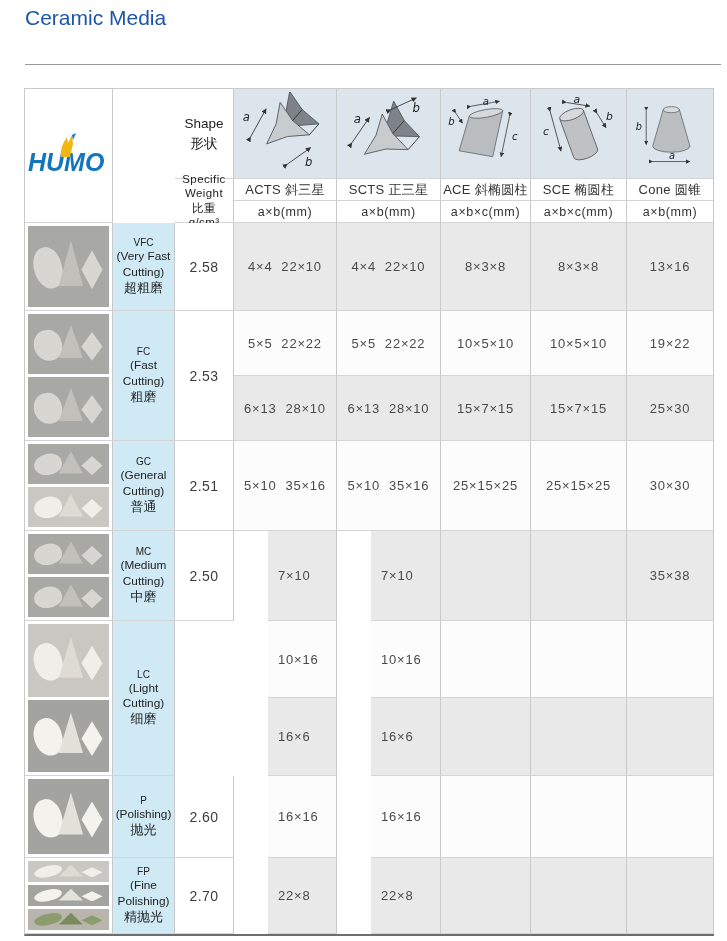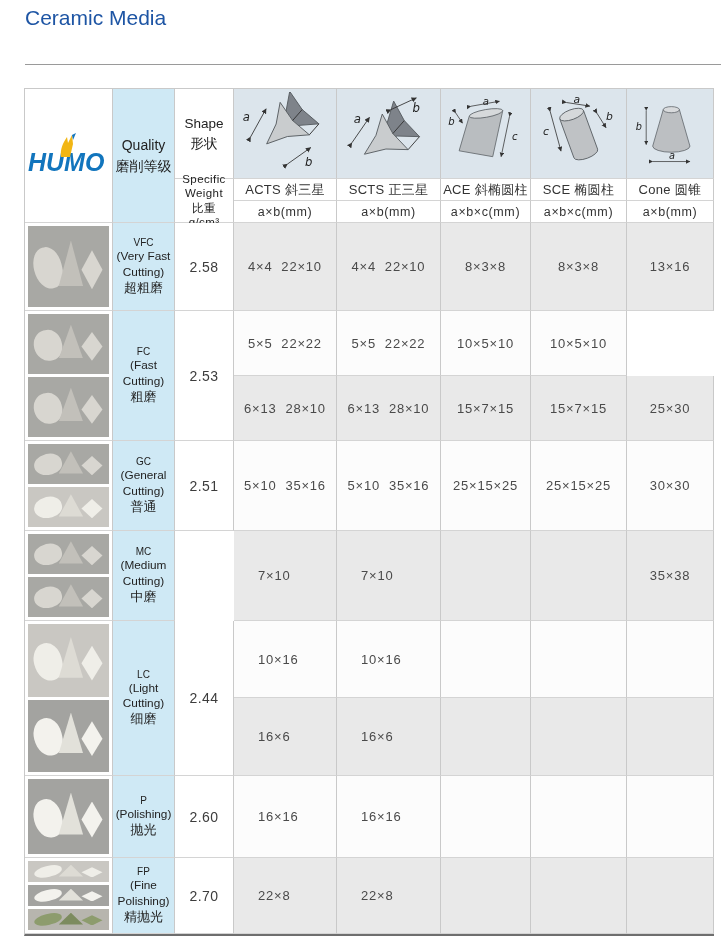--- a/index.html
+++ b/index.html
@@ -38,21 +38,21 @@
   .cname{font-size:13px;color:#333;letter-spacing:.3px;background:#fff;white-space:nowrap;}
   .cunit{font-size:12.5px;color:#333;letter-spacing:.6px;background:#fff;white-space:nowrap;}
 
   .qcell{flex-direction:column;text-align:center;line-height:1.3;padding:2px;}
   .qcell .grade{font-size:10px;color:#222;}
   .qcell .desc{font-size:11.8px;color:#222;}
   .qcell .zh{font-size:13px;color:#222;}
   .wcell{font-size:14px;color:#3c3c3c;background:#fff;letter-spacing:.5px;}
 
   .dc{font-size:13px;color:#4a4a4a;letter-spacing:.8px;white-space:pre;}
-  .dc.l{justify-content:flex-start;padding-left:24px;}
+  .dc.l{justify-content:flex-start;padding-left:10px;margin-left:34px;}
 
   
   .pcell{flex-direction:column;align-items:stretch;justify-content:stretch;padding:3px;gap:3px;background:#fff;}
   .photo{flex:1;position:relative;overflow:hidden;display:block;min-height:18px;}
   .tone-gray {background:#a8a8a4;--fg:#d8d6d0;--fg2:#c2c0ba;}
   .tone-light{background:#c9c7c2;--fg:#efeee8;--fg2:#dddbd4;}
   .tone-white{background:#a3a3a0;--fg:#f3f2ed;--fg2:#e2e1da;}
   .tone-green{background:#b7b5ae;--fg:#8d9c6d;--fg2:#7c8b5e;}
   .sh{position:absolute;display:block;}
   .sh-oval{width:34%;height:52%;left:8%;top:26%;background:var(--fg);border-radius:50% 50% 46% 54%;transform:rotate(-14deg);}
@@ -76,24 +76,20 @@
 <div class="catalog">
 
   <div class="cell logo-cell" style="grid-area:1/1/4/2">
     <svg width="84" height="46" viewBox="0 0 84 46">
       <text x="1" y="38" font-family="Liberation Sans, DejaVu Sans, sans-serif" font-size="25" font-weight="bold" font-style="italic" fill="#1275bd">HUMO</text>
       <path d="M34,24 C33,16 36,10 40,4 L41,10 L45,2 L46,11 L43,24 Z" fill="#f2b614"></path>
       <path d="M45,2 L49,0 L46,7 Z" fill="#1275bd"></path>
     </svg>
   </div>
 
-  <div class="cell bluebg qhead" style="grid-area:1/2/4/3">
-    <div>Quality</div>
-    <div>磨削等级</div>
-  </div>
 
   <div class="cell shead" style="grid-area:1/3/2/4">
     <div>Shape</div>
     <div>形状</div>
   </div>
   <div class="cell whead" style="grid-area:2/3/4/4">
     <div>Specific</div>
     <div>Weight</div>
     <div>比重</div>
     <div>g/cm³</div>
@@ -315,34 +311,35 @@
   </div>
   <div class="cell bluebg qcell" style="grid-area:12/2/13/3">
     <div class="grade">FP</div>
     <div class="desc">(Fine Polishing)</div>
     <div class="zh">精抛光</div>
   </div>
 
   <div class="cell wcell" style="grid-area:4/3/5/4">2.58</div>
   <div class="cell wcell" style="grid-area:5/3/7/4">2.53</div>
   <div class="cell wcell" style="grid-area:7/3/8/4">2.51</div>
-  <div class="cell wcell" style="grid-area:9/3/11/4">2.44</div>
+  <div class="cell wcell" style="grid-area:8/3/9/4">2.50</div>
   <div class="cell wcell" style="grid-area:11/3/12/4">2.60</div>
   <div class="cell wcell" style="grid-area:12/3/13/4">2.70</div>
 
   <div class="cell dc g" style="grid-area:4/4">4×4  22×10</div>
   <div class="cell dc g" style="grid-area:4/5">4×4  22×10</div>
   <div class="cell dc g" style="grid-area:4/6">8×3×8</div>
   <div class="cell dc g" style="grid-area:4/7">8×3×8</div>
   <div class="cell dc g" style="grid-area:4/8">13×16</div>
 
   <div class="cell dc w" style="grid-area:5/4">5×5  22×22</div>
   <div class="cell dc w" style="grid-area:5/5">5×5  22×22</div>
   <div class="cell dc w" style="grid-area:5/6">10×5×10</div>
   <div class="cell dc w" style="grid-area:5/7">10×5×10</div>
+  <div class="cell dc w" style="grid-area:5/8">19×22</div>
 
   <div class="cell dc g" style="grid-area:6/4">6×13  28×10</div>
   <div class="cell dc g" style="grid-area:6/5">6×13  28×10</div>
   <div class="cell dc g" style="grid-area:6/6">15×7×15</div>
   <div class="cell dc g" style="grid-area:6/7">15×7×15</div>
   <div class="cell dc g" style="grid-area:6/8">25×30</div>
 
   <div class="cell dc w" style="grid-area:7/4">5×10  35×16</div>
   <div class="cell dc w" style="grid-area:7/5">5×10  35×16</div>
   <div class="cell dc w" style="grid-area:7/6">25×15×25</div>

